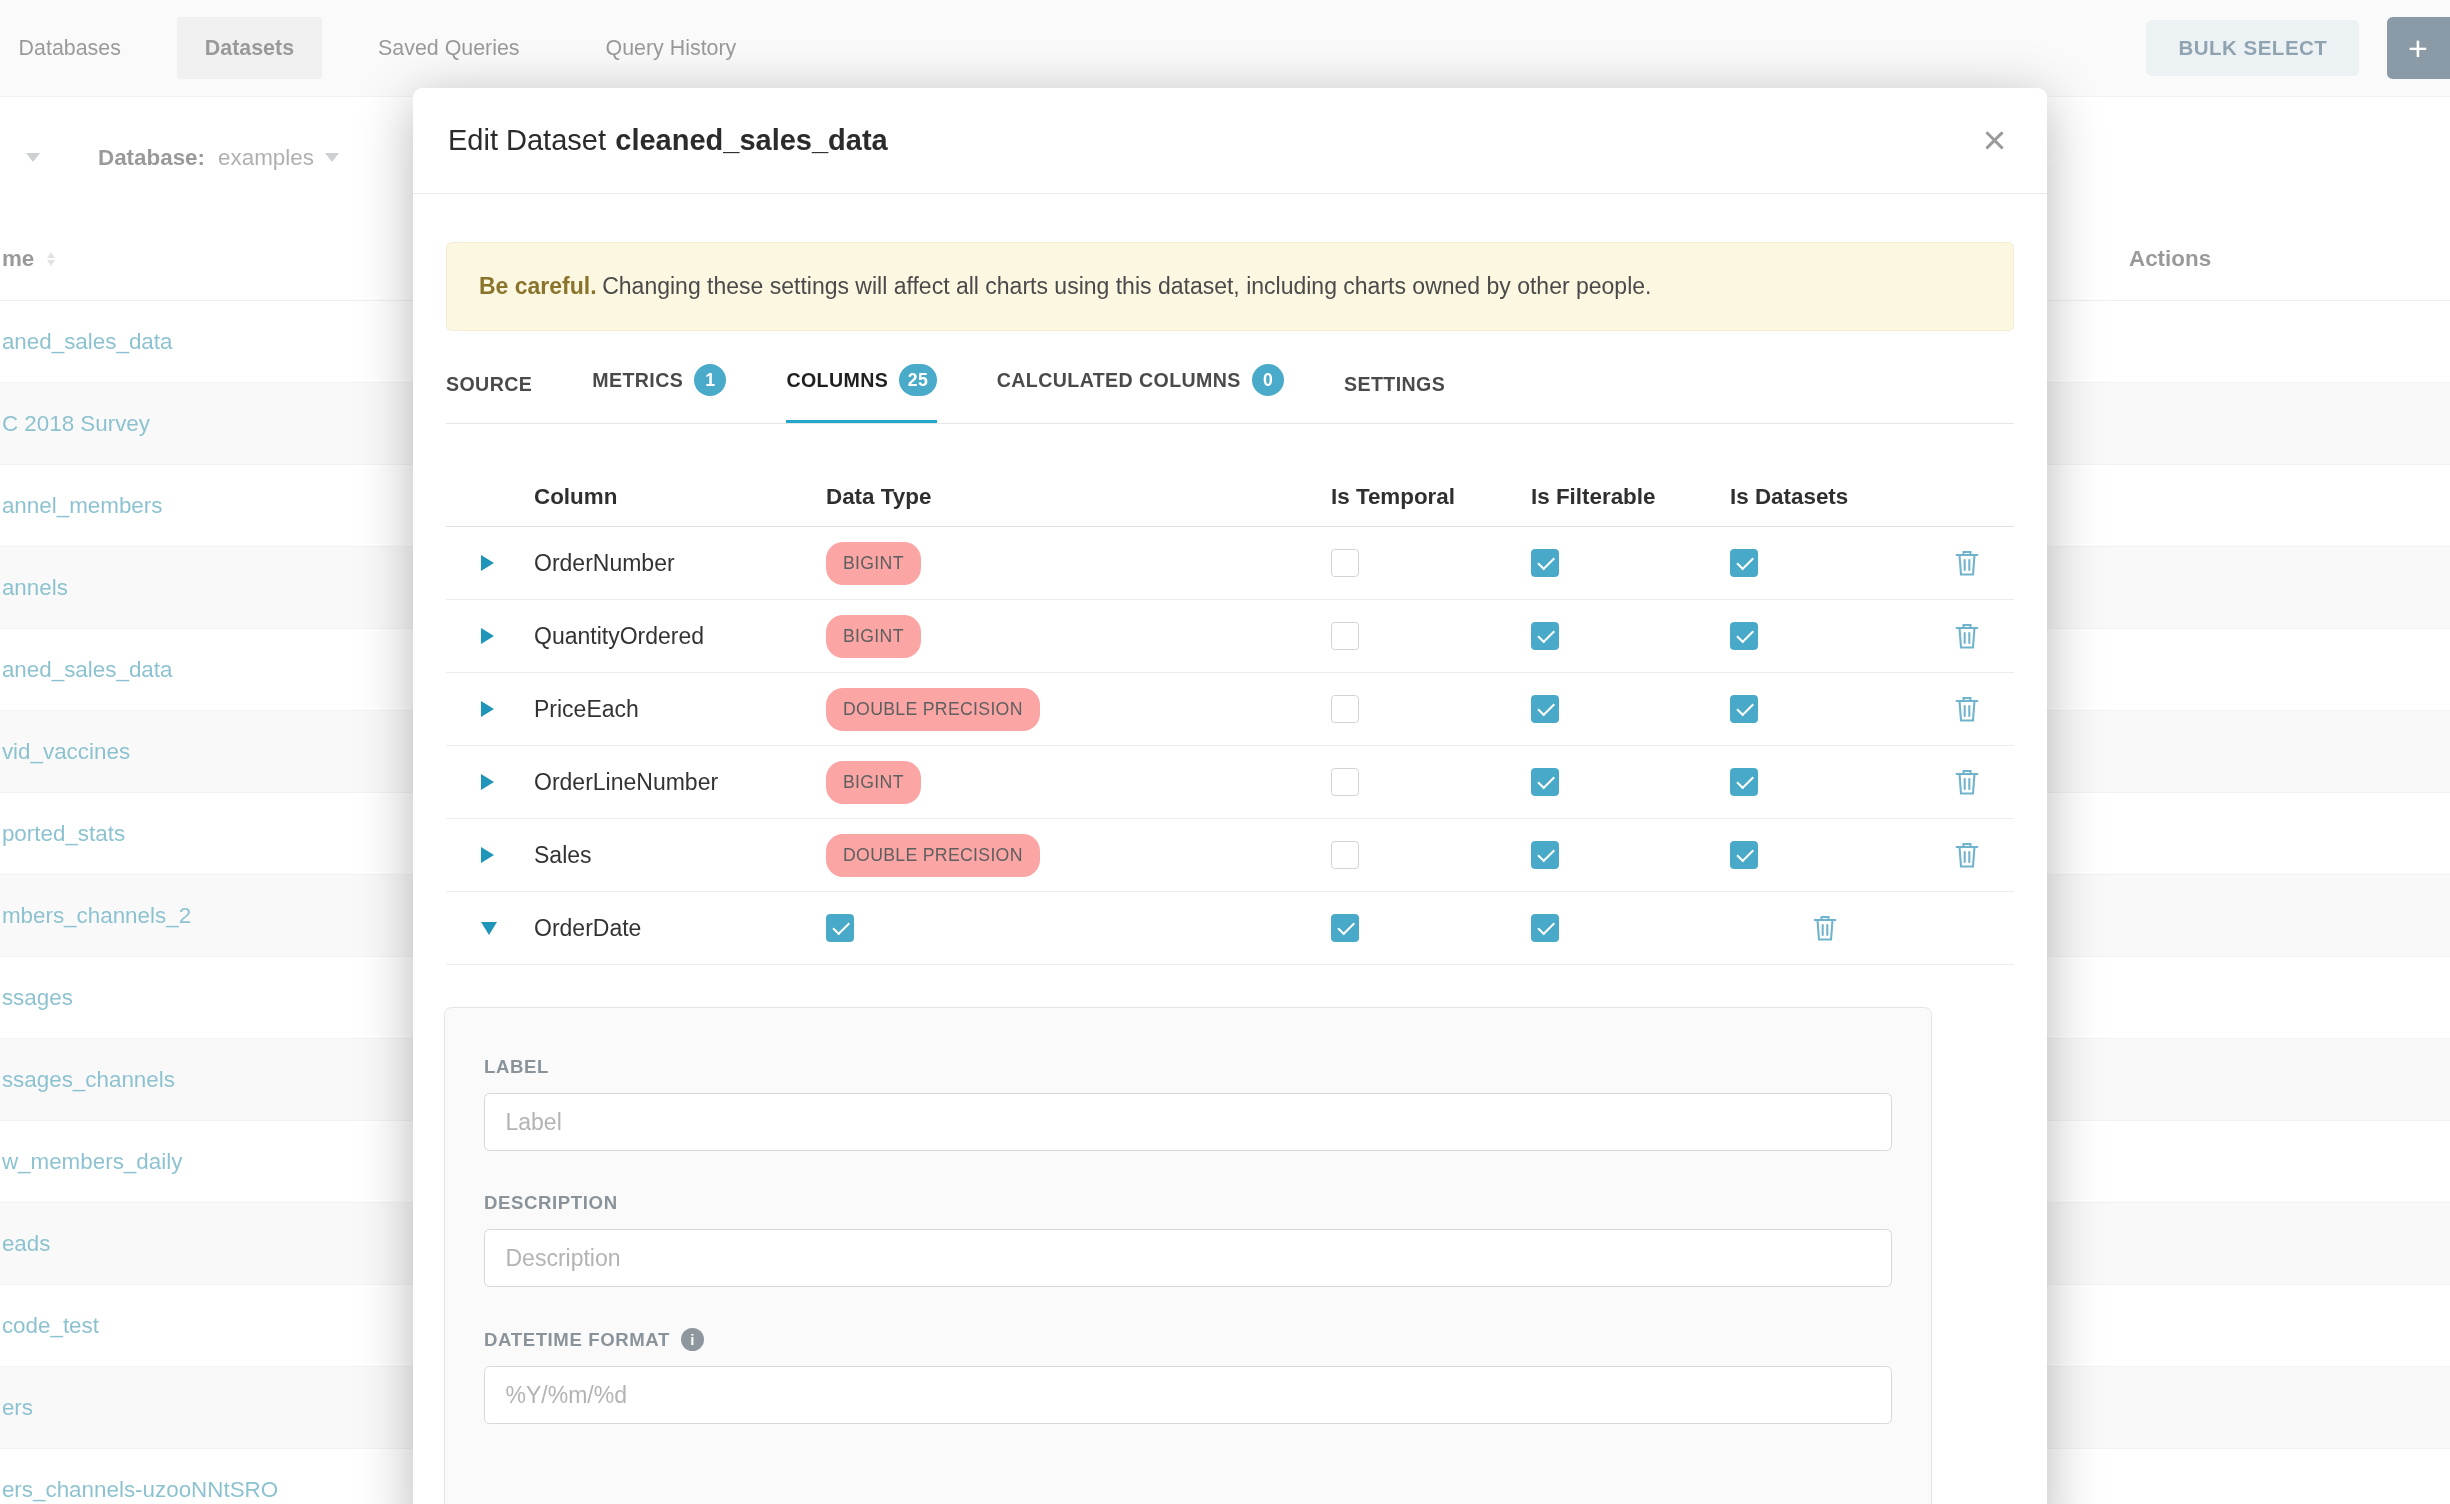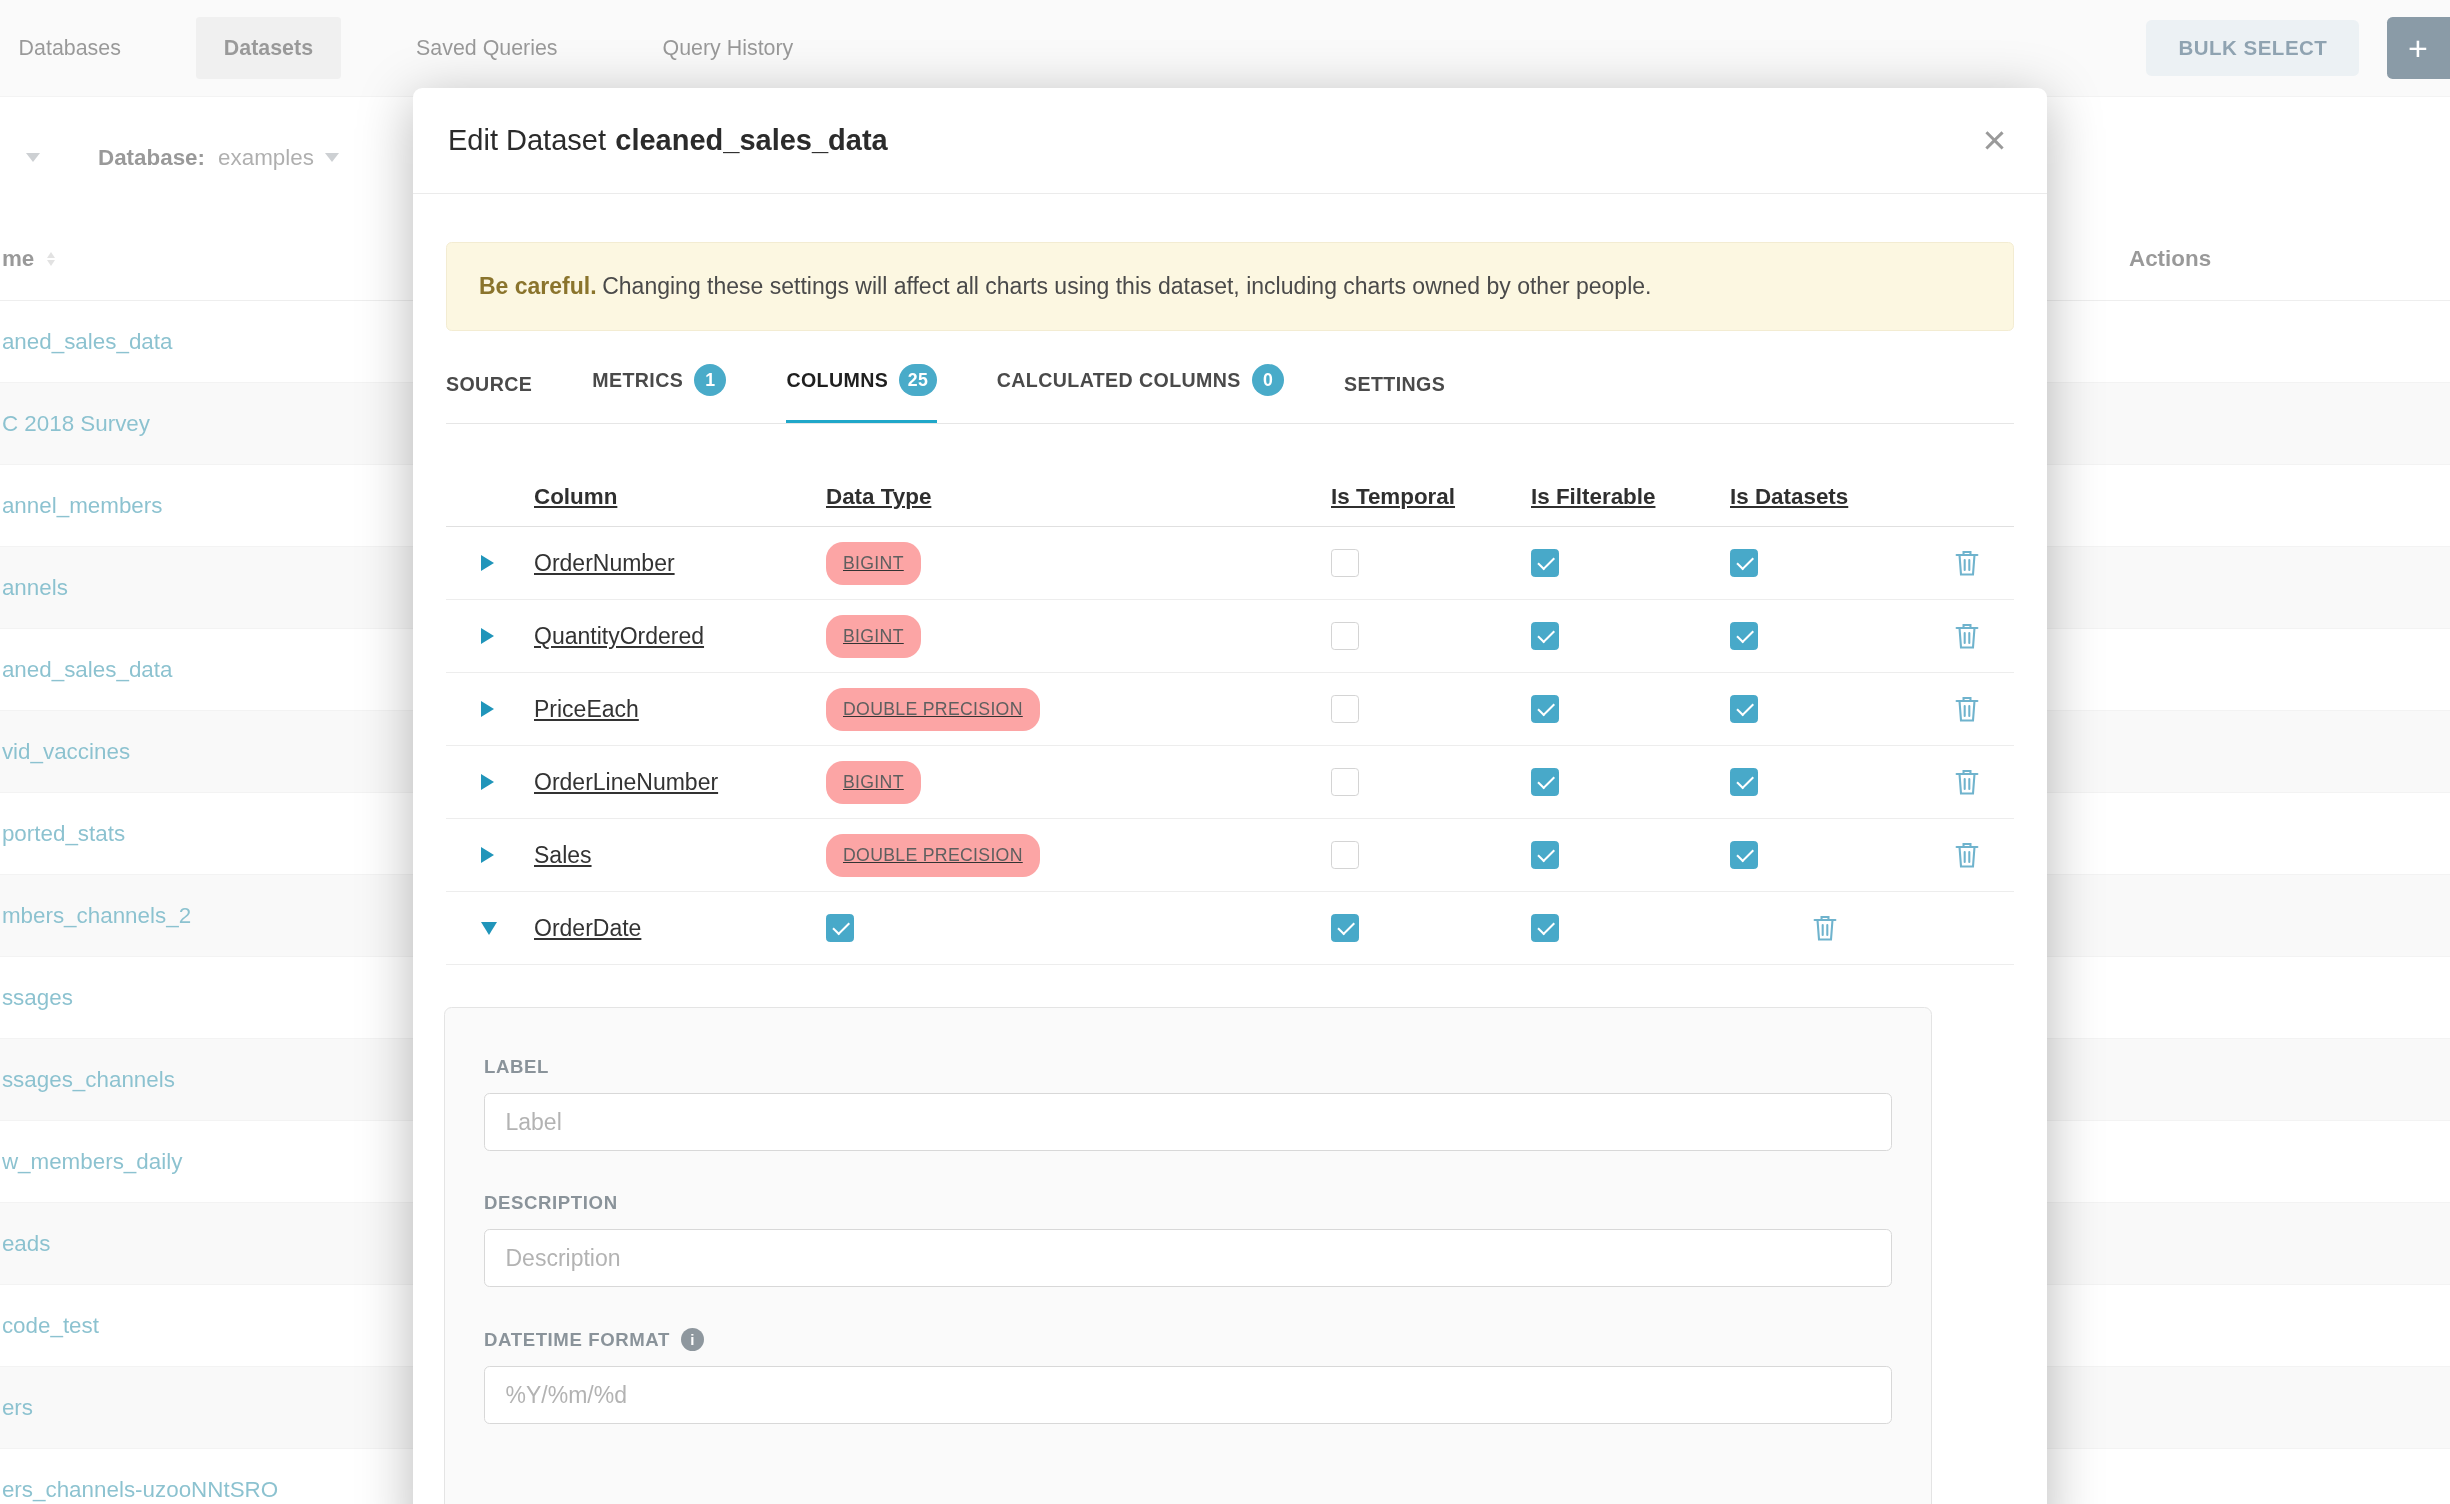--- a/index.html
+++ b/index.html
@@ -2,21 +2,21 @@
 <html style="font-size:15px"><head>
 <meta charset="utf-8">
 <style>
   * { margin:0; padding:0; box-sizing:border-box; }
   html,body { width:2450px; height:1505px; overflow:hidden; }
   body { font-family:"Liberation Sans","DejaVu Sans",sans-serif; background:#fff; color:#333; }
   .stage { position:relative; width:2450px; height:1505px; overflow:hidden; background:#fff; }
 
   
   .topnav { position:absolute; left:0; top:0; width:2450px; height:97px;
-    background:#f4f4f4; border-bottom:0.9px solid #e6e6e6; display:flex; align-items:center; padding-left:18.6px;gap:19px; }
+    background:#f4f4f4; border-bottom:0.9px solid #e6e6e6; display:flex; align-items:center; padding-left:18.6px; }
   .nav-item { font-size:21.4px; color:#333; cursor:pointer; white-space:nowrap; }
   .nav-item.active { background:#e0e0e0; border-radius:3.7px; padding:0 28px; height:62px; display:flex; align-items:center; }
   .nav-item:nth-of-type(2) { margin-left:56px;font-weight:bold; }
   .nav-item:nth-of-type(3) { margin-left:56px; }
   .nav-item:nth-of-type(4) { margin-left:86px; }
   .nav-right { margin-left:auto; display:flex; align-items:center; }
   .bulk-btn { width:213px; height:56px; background:#d9e2e8; color:#1f4662; font-size:20.5px; font-weight:bold;
     letter-spacing:0.5px; border-radius:5.6px; display:flex; align-items:center; justify-content:center; margin-right:28px; }
   .add-btn { width:84px; height:62px; margin-right:-21.4px; background:#15374e; color:#fff; font-size:34px;
     border-radius:5.6px; display:flex; align-items:center; justify-content:flex-start; padding-left:20.5px; }
@@ -63,21 +63,21 @@
   .tab { display:flex; align-items:center; gap:11.2px; font-size:19.6px; font-weight:bold; letter-spacing:0.4px;
     color:#4a4a4a; padding-bottom:24px; border-bottom:3.7px solid transparent; cursor:pointer; white-space:nowrap; }
   .tab.active { color:#1f1f1f; border-bottom-color:#20a7c9; }
   .badge { min-width:32px; height:32px; border-radius:16px; background:#49abc9; color:#fff;
     font-size:17.7px; font-weight:bold; display:inline-flex; align-items:center; justify-content:center; padding:0 8.4px; }
 
   .m-table { margin:43px 33px 0; }
   .trow { display:grid; grid-template-columns:88px 292px 505px 200px 199px 190px 1fr; align-items:center; }
   .t-head { height:60px; font-size:22.4px; font-weight:bold; color:#2f2f2f; border-bottom:0.9px solid #e0e0e0; }
   .t-body { height:73px; border-bottom:0.9px solid #ededed; }
-  .cell { display:flex; align-items:center;text-decoration:underline; }
+  .cell { display:flex; align-items:center; }
   .caret-cell { padding-left:35px; cursor:pointer; }
   .caret-right { width:0; height:0; border-top:8.4px solid transparent; border-bottom:8.4px solid transparent;
     border-left:13px solid #2095ba; }
   .caret-down { width:0; height:0; border-left:8.4px solid transparent; border-right:8.4px solid transparent;
     border-top:13px solid #2095ba; }
   .name-cell { font-size:23px; color:#333; }
   .pill { display:inline-block; background:#fca5a5; color:#5f5f5f; font-size:17.7px; letter-spacing:0.3px;
     padding:11px 17px; border-radius:17px; white-space:nowrap; }
   .cb { width:28px; height:28px; border-radius:3.7px; background:#fff; border:1.9px solid #d4d4d4;
     position:relative; cursor:pointer; }

